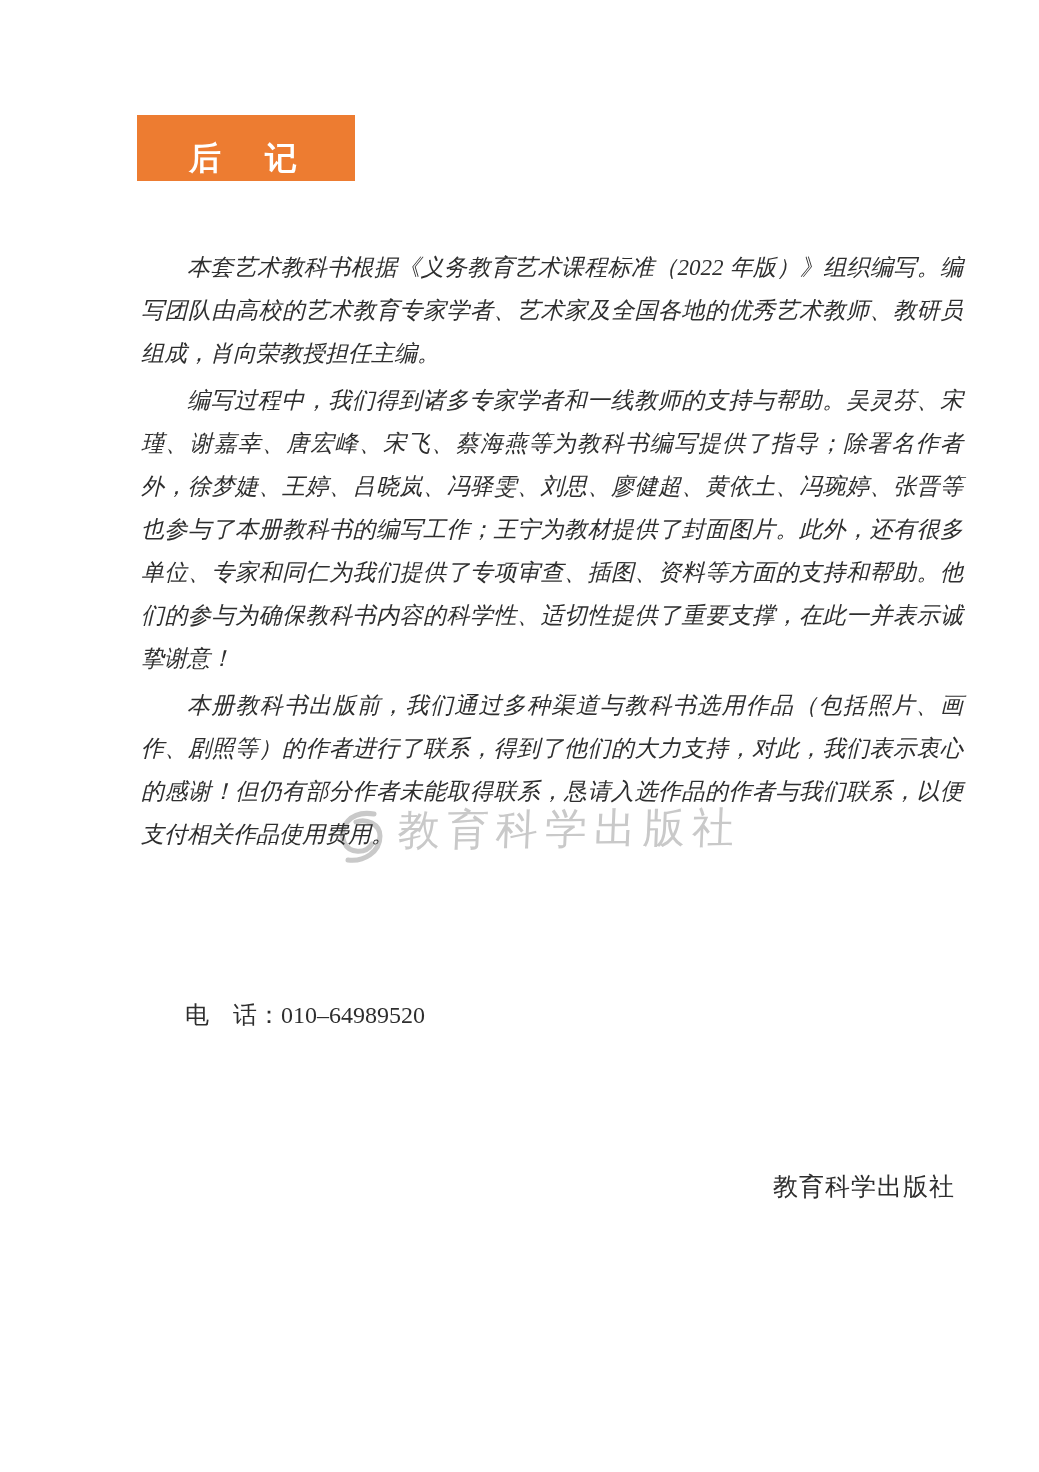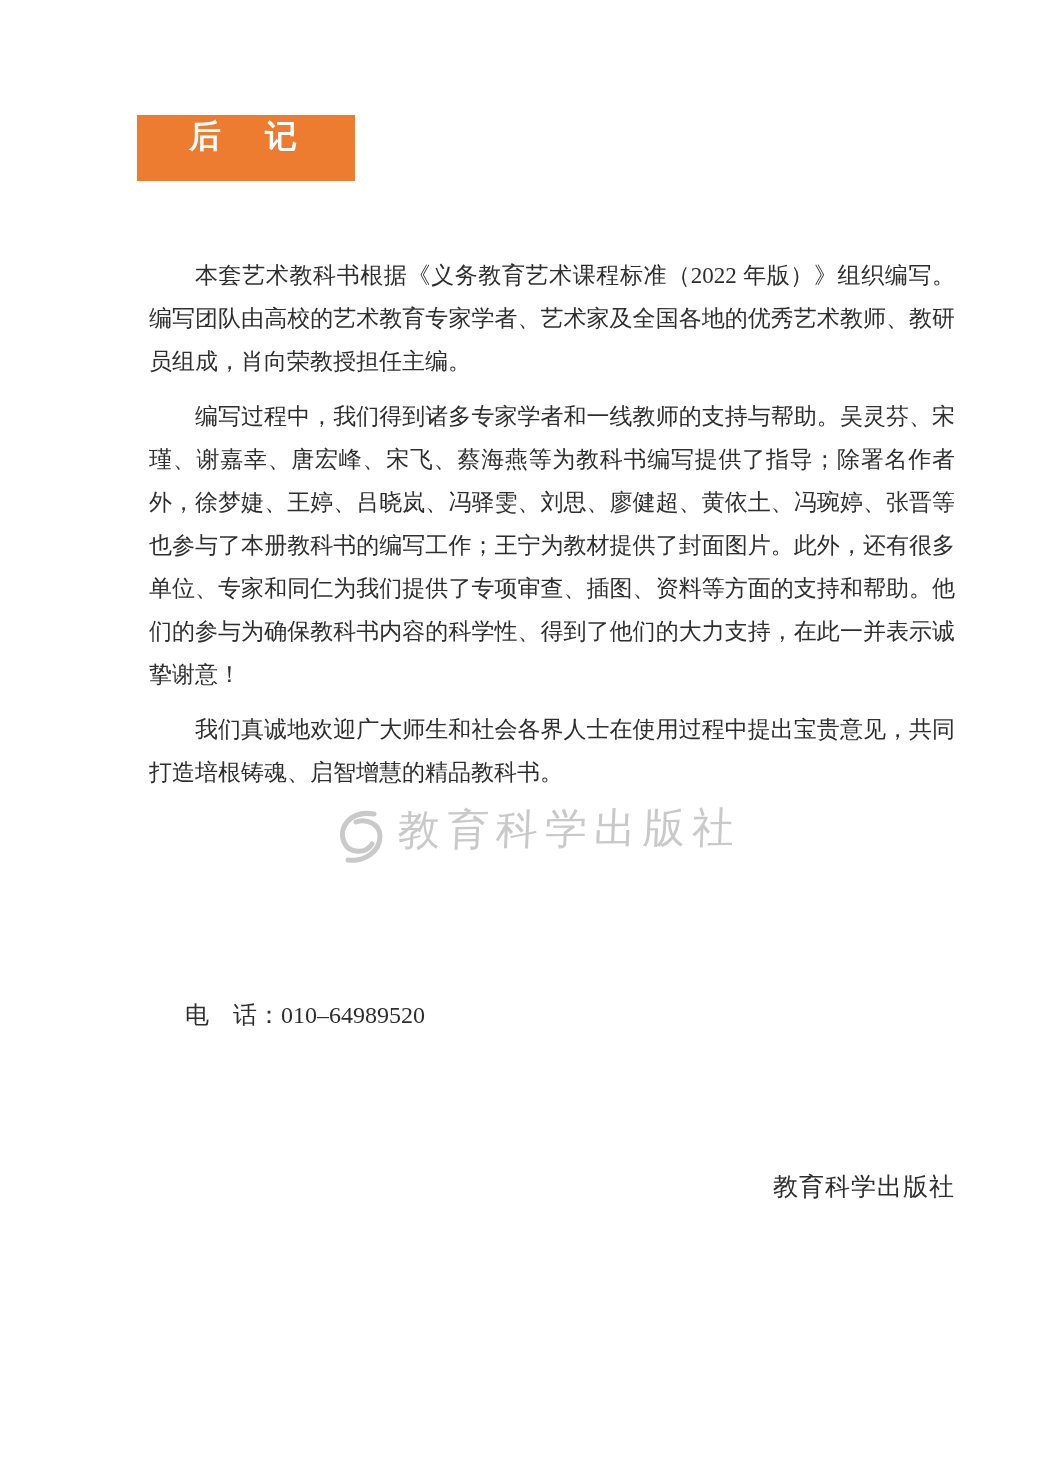--- a/index.html
+++ b/index.html
@@ -17,21 +17,21 @@
 
   
   .title-box {
     position: absolute;
     left: 137px;
     top: 115px;
     width: 218px;
     height: 66px;
     background: #ED7C31;
     display: flex;
-    align-items: flex-start;
+    align-items: flex-end;
     justify-content: center;
   }
   .title-text {
     font-family: "Liberation Sans", "DejaVu Sans", sans-serif;
     font-weight: bold;
     font-size: 32px;
     letter-spacing: 6px;
     color: #ffffff;
   }
 
@@ -60,21 +60,21 @@
   .body-text {
     position: absolute;
     left: 137px;
     top: 242px;
     width: 830px;
     z-index: 1;
     font-size: 23px;
     line-height: 43px;
     text-align: justify;
   }
-  .para { margin: 12px; text-indent: 2em; }
+  .para { margin: 4px; text-indent: 2em; font-style: italic; }
 
   
   .contact {
     position: absolute;
     left: 137px;
     top: 990px;
     z-index: 1;
     font-size: 24px;
     line-height: 50px;
   }
@@ -104,22 +104,22 @@
     </span>
     <span class="wm-text">教育科学出版社</span>
   </div>
 
   <div class="title-box" style="background: rgb(237, 124, 49);">
     <span class="title-text">后　记</span>
   </div>
 
   <div class="body-text">
     <p class="para">本套艺术教科书根据《义务教育艺术课程标准（2022 年版）》组织编写。编写团队由高校的艺术教育专家学者、艺术家及全国各地的优秀艺术教师、教研员组成，肖向荣教授担任主编。</p>
-    <p class="para">编写过程中，我们得到诸多专家学者和一线教师的支持与帮助。吴灵芬、宋瑾、谢嘉幸、唐宏峰、宋飞、蔡海燕等为教科书编写提供了指导；除署名作者外，徐梦婕、王婷、吕晓岚、冯驿雯、刘思、廖健超、黄依土、冯琬婷、张晋等也参与了本册教科书的编写工作；王宁为教材提供了封面图片。此外，还有很多单位、专家和同仁为我们提供了专项审查、插图、资料等方面的支持和帮助。他们的参与为确保教科书内容的科学性、得到了他们的大力支持，在此一并表示诚挚谢意！</p>
-    <p class="para">我们真诚地欢迎广大师生和社会各界人士在使用过程中提出宝贵意见，共同打造培根铸魂、启智增慧的精品教科书。</p>
+    <p class="para">编写过程中，我们得到诸多专家学者和一线教师的支持与帮助。吴灵芬、宋瑾、谢嘉幸、唐宏峰、宋飞、蔡海燕等为教科书编写提供了指导；除署名作者外，徐梦婕、王婷、吕晓岚、冯驿雯、刘思、廖健超、黄依土、冯琬婷、张晋等也参与了本册教科书的编写工作；王宁为教材提供了封面图片。此外，还有很多单位、专家和同仁为我们提供了专项审查、插图、资料等方面的支持和帮助。他们的参与为确保教科书内容的科学性、适切性提供了重要支撑，在此一并表示诚挚谢意！</p>
+    <p class="para">本册教科书出版前，我们通过多种渠道与教科书选用作品（包括照片、画作、剧照等）的作者进行了联系，得到了他们的大力支持，对此，我们表示衷心的感谢！但仍有部分作者未能取得联系，恳请入选作品的作者与我们联系，以便支付相关作品使用费用。</p>
   </div>
 
   <div class="contact">
     <div class="contact-line">
       <span>电　话：</span><span>010–64989520</span>
     </div>
   </div>
 
   <div class="publisher">教育科学出版社</div>
 

